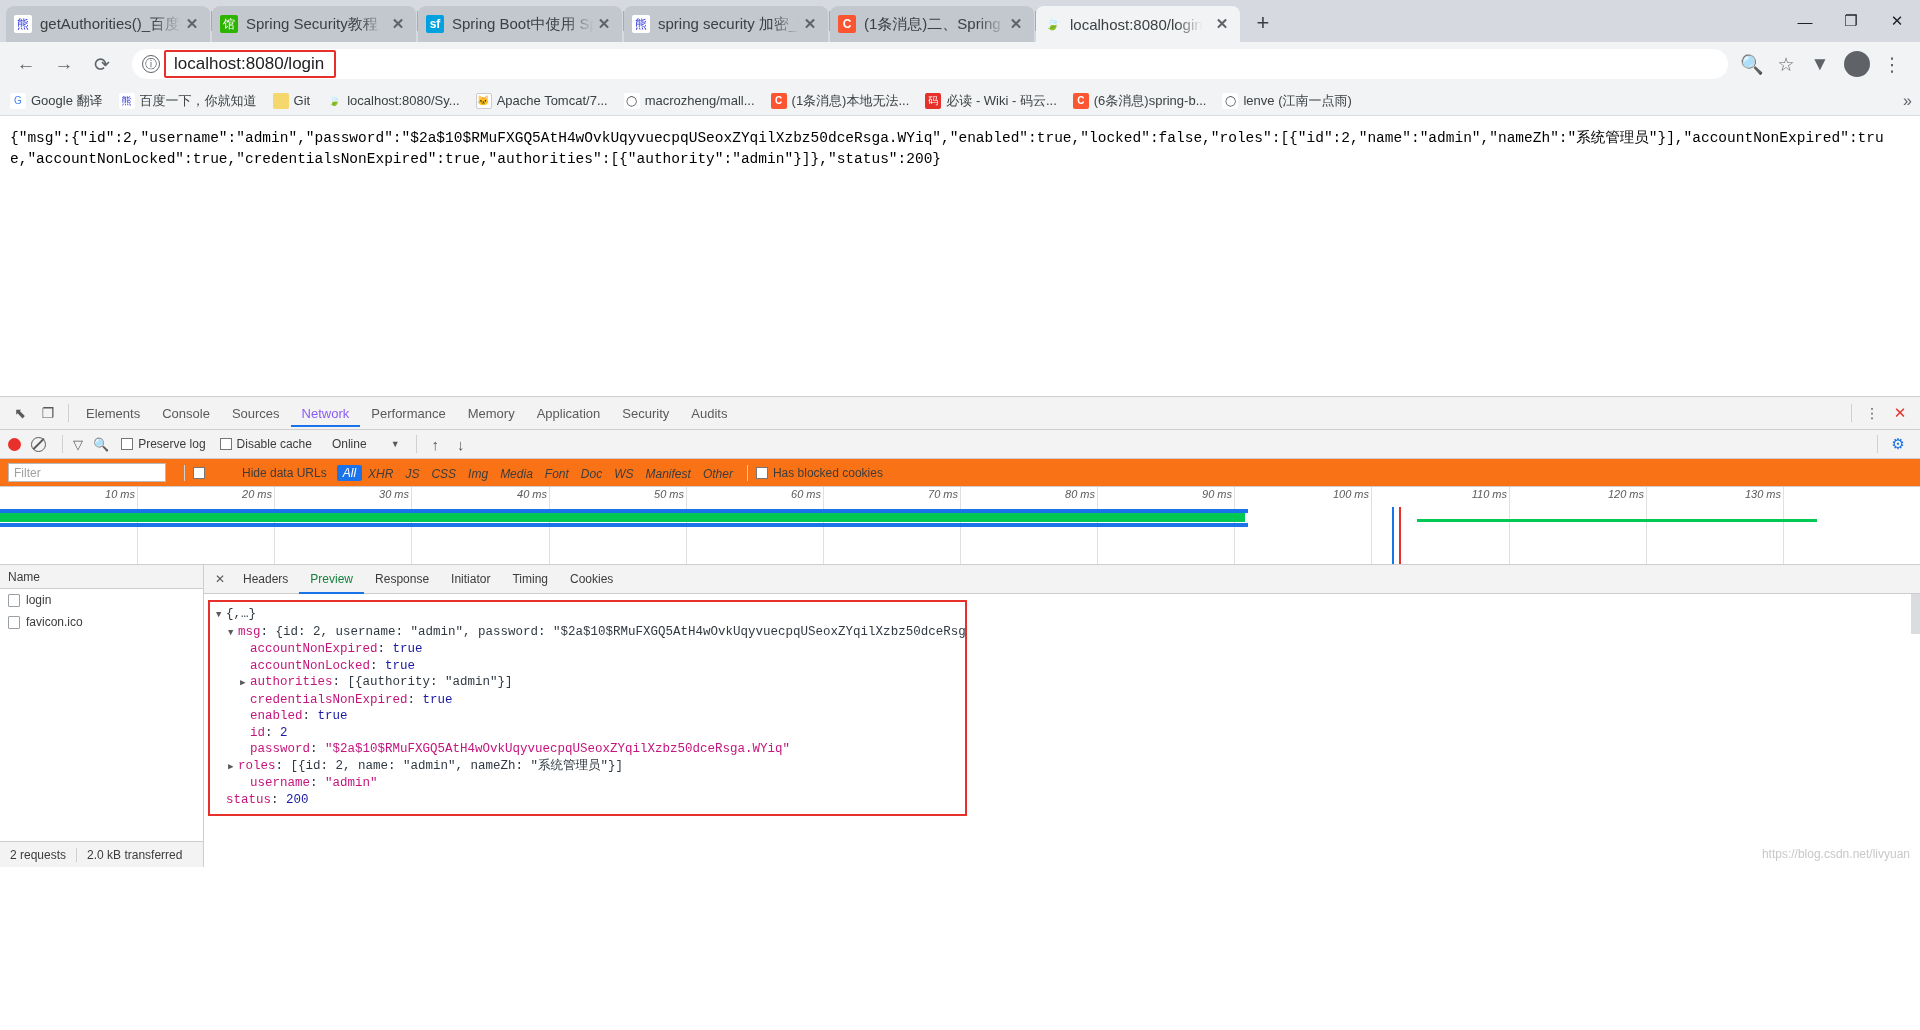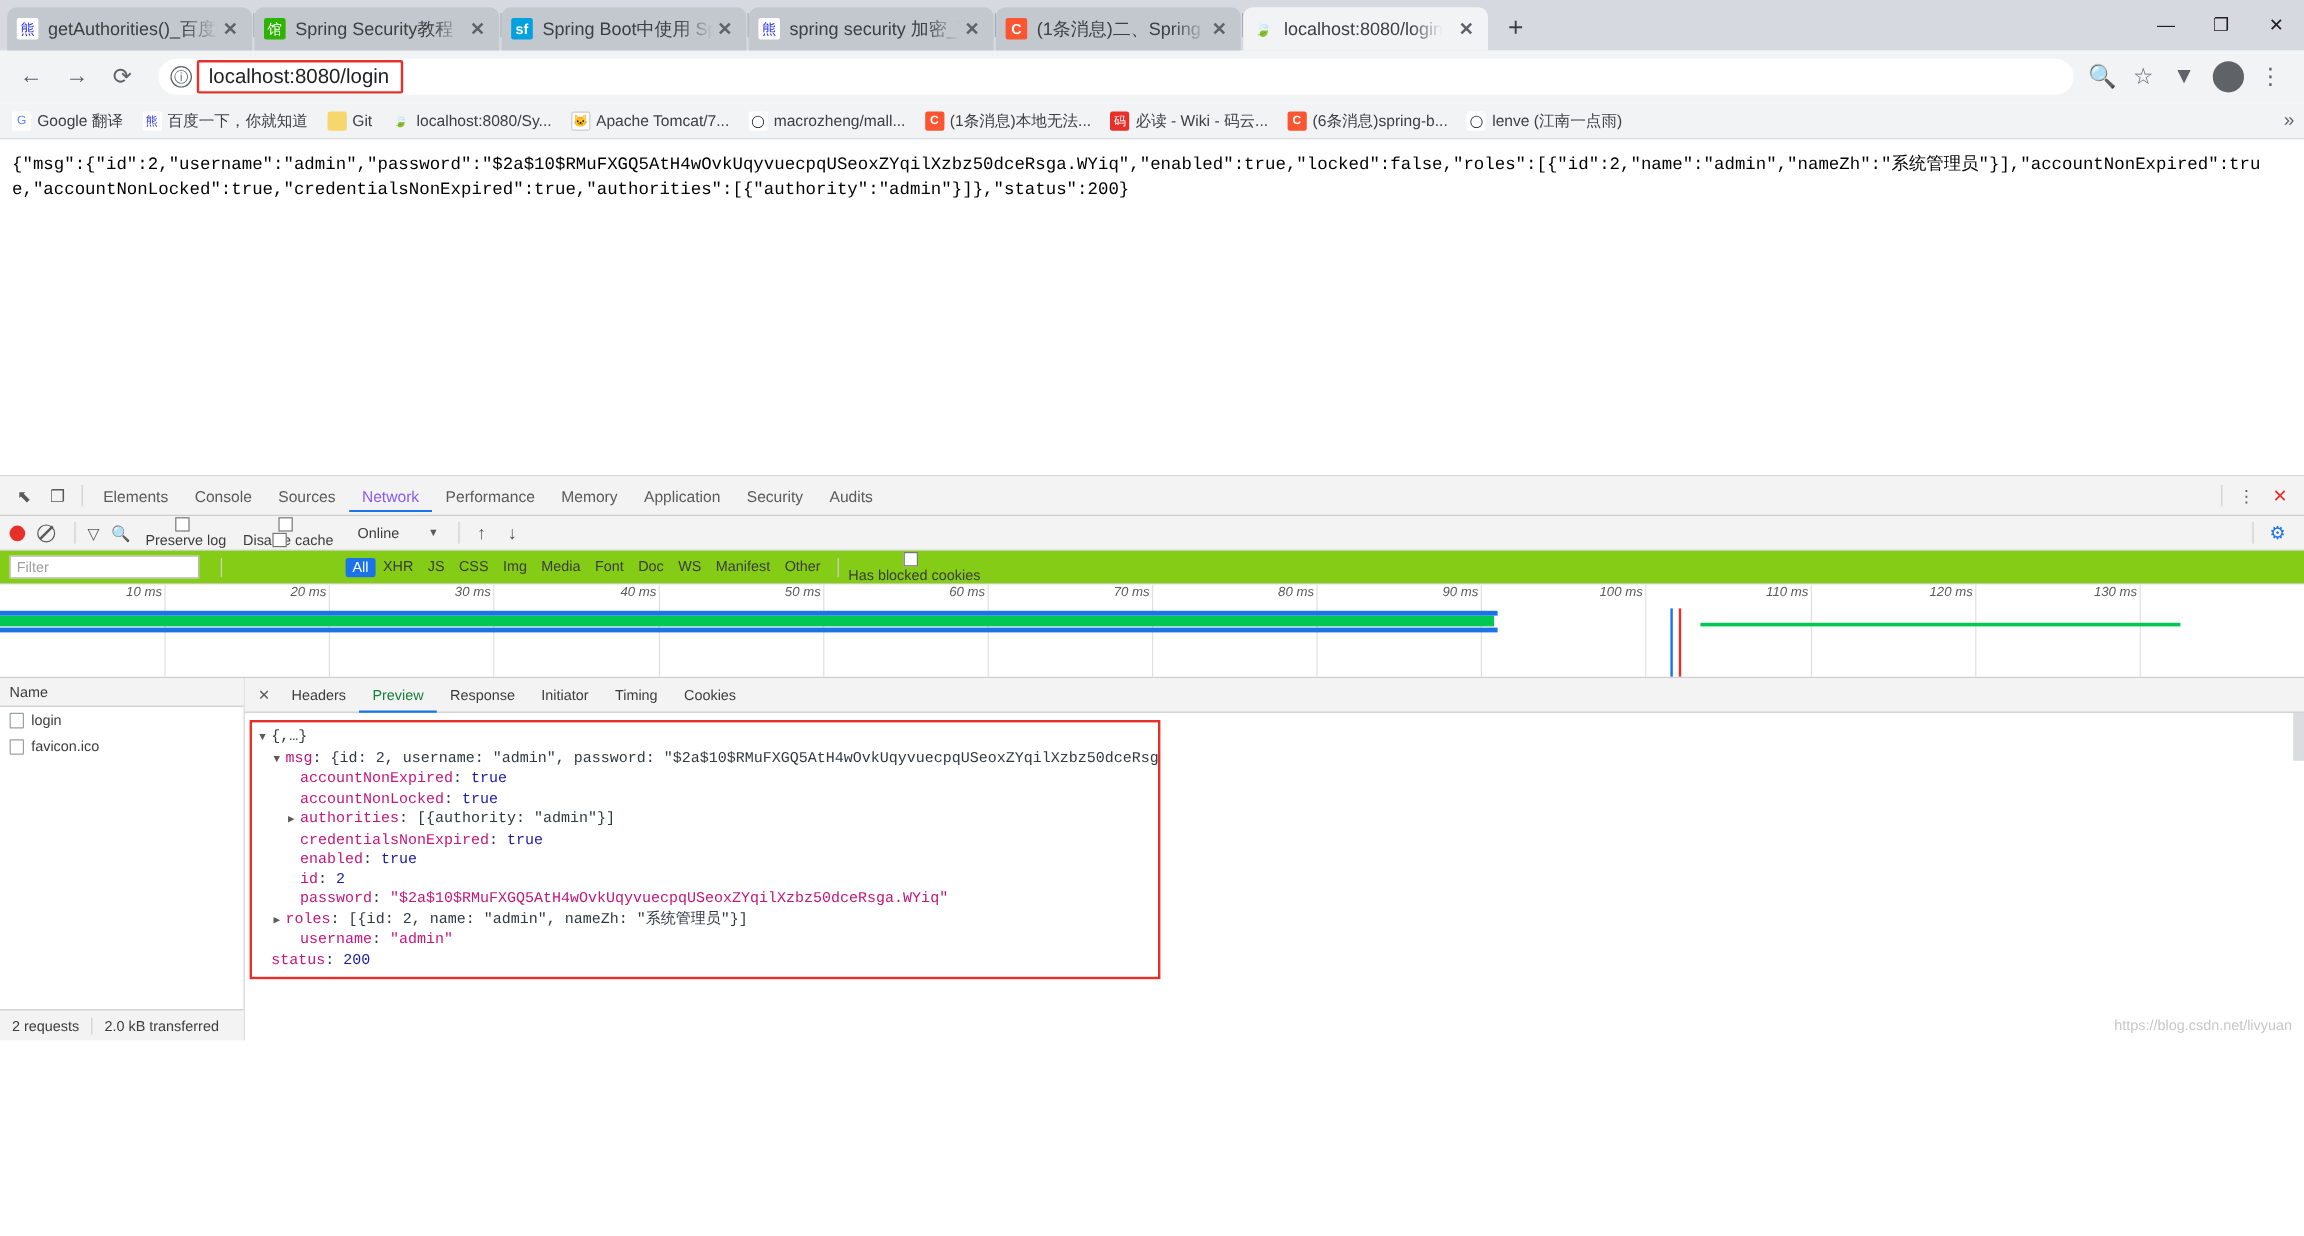--- a/index.html
+++ b/index.html
@@ -245,29 +245,29 @@
     width: 15px; height: 15px; border: 1.6px solid #5a5a5a; border-radius: 50%;
     margin-right: 10px; position: relative;
   }
   .clear-ico:after {
     content:''; position:absolute; left:-1px; top:5px; width:15px; height:1.6px;
     background:#5a5a5a; transform: rotate(-45deg);
   }
   .funnel { margin: 0 10px 0 4px; color: #5a5a5a; font-size: 13px; }
   .magnifier { margin-right: 12px; color: #5a5a5a; font-size: 13px; }
   .cb { width: 12px; height: 12px; border: 1px solid #767676; background: #fff; margin-right: 5px; flex: 0 0 12px;}
-  .chk-group { display: flex; align-items: center; margin-right: 14px; flex-direction: column; }
+  .chk-group { display: flex; align-items: center; margin-right: 14px; }
   .online-sel { display: flex; align-items: center; margin-left: 6px; }
   .caret { margin-left: 24px; font-size: 9px; color: #5a5a5a; }
   .arrow-btn { margin: 0 9px; color: #5a5a5a; font-size: 15px; }
   .dt-toolbar-right { margin-left: auto; display: flex; align-items: center; }
 
   .dt-filterbar {
     height: 28px;
-    background: #84cc16;
+    background: #f97316;
     border-bottom: 1px solid #cdcdcd;
     display: flex; align-items: center;
     padding: 0 8px;
     font-size: 12px; color: #3c3c3c;
   }
   .filter-input {
     width: 158px; height: 19px;
     border: 1px solid #b9b9b9;
     background: #fff;
     font-size: 12px; color: #a0a0a0;
@@ -554,21 +554,21 @@
     </div>
   </div>
 
   <div class="dt-filterbar">
     <div class="filter-input">Filter</div>
     <div class="fsep"></div>
     <div class="chk-group" style="margin-right:10px;gap:32px;">
       <div class="cb"></div>
       <span>Hide data URLs</span>
     </div>
-    <div id="ftypes" style="display:flex;align-items:flex-start;">
+    <div id="ftypes" style="display:flex;align-items:flex-end;font-style:italic;">
         <div class="ftype sel">All</div>
         <div class="ftype">XHR</div>
         <div class="ftype">JS</div>
         <div class="ftype">CSS</div>
         <div class="ftype">Img</div>
         <div class="ftype">Media</div>
         <div class="ftype">Font</div>
         <div class="ftype">Doc</div>
         <div class="ftype">WS</div>
         <div class="ftype">Manifest</div>

